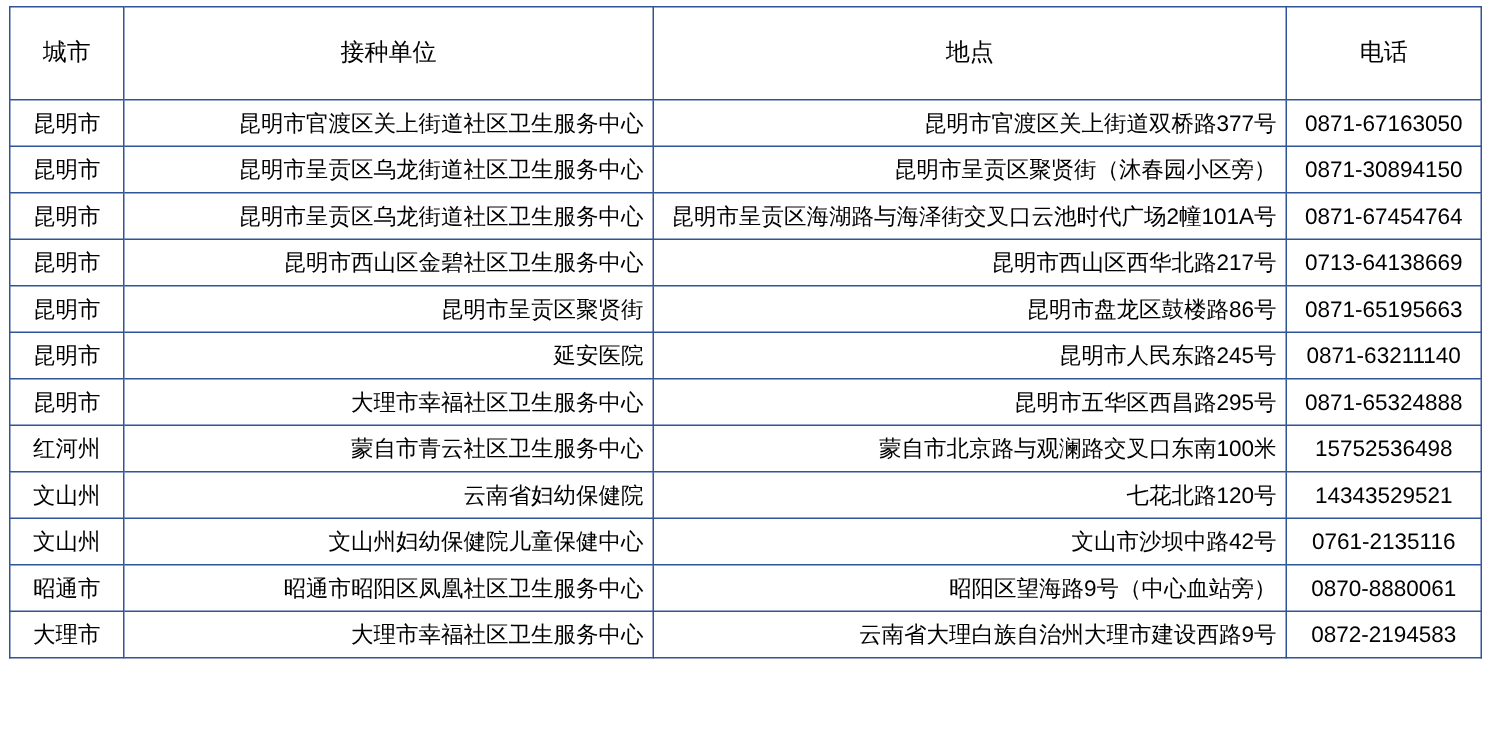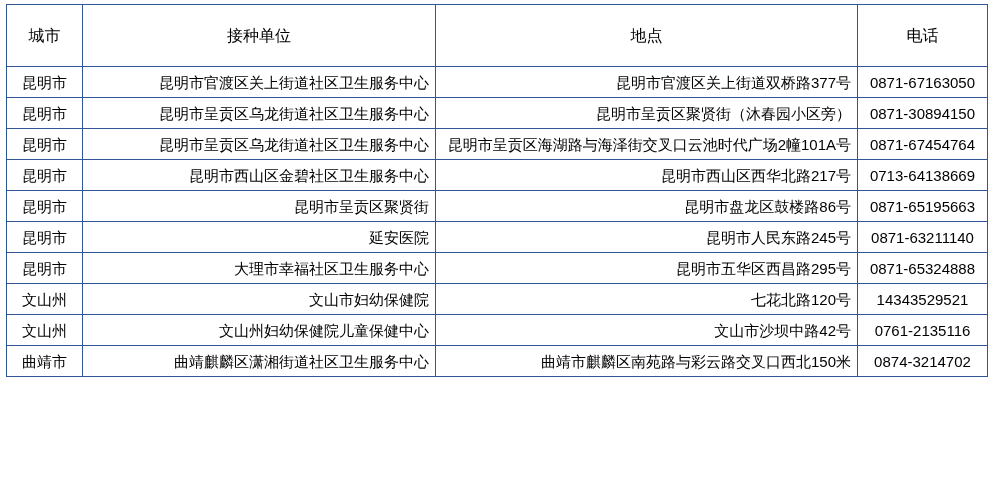--- a/index.html
+++ b/index.html
@@ -126,32 +126,44 @@
         <td class="addr">昆明市人民东路245号</td>
         <td class="phone">0871-63211140</td>
       </tr>
       <tr>
         <td class="city">昆明市</td>
         <td class="unit">大理市幸福社区卫生服务中心</td>
         <td class="addr">昆明市五华区西昌路295号</td>
         <td class="phone">0871-65324888</td>
       </tr>
       <tr>
+        <td class="city">红河州</td>
+        <td class="unit">蒙自市青云社区卫生服务中心</td>
+        <td class="addr">蒙自市北京路与观澜路交叉口东南100米</td>
+        <td class="phone">15752536498</td>
+      </tr>
+      <tr>
         <td class="city">文山州</td>
-        <td class="unit">文山市妇幼保健院</td>
+        <td class="unit">云南省妇幼保健院</td>
         <td class="addr">七花北路120号</td>
         <td class="phone">14343529521</td>
       </tr>
       <tr>
         <td class="city">文山州</td>
         <td class="unit">文山州妇幼保健院儿童保健中心</td>
         <td class="addr">文山市沙坝中路42号</td>
         <td class="phone">0761-2135116</td>
       </tr>
       <tr>
-        <td class="city">曲靖市</td>
-        <td class="unit">曲靖麒麟区潇湘街道社区卫生服务中心</td>
-        <td class="addr">曲靖市麒麟区南苑路与彩云路交叉口西北150米</td>
-        <td class="phone">0874-3214702</td>
+        <td class="city">昭通市</td>
+        <td class="unit">昭通市昭阳区凤凰社区卫生服务中心</td>
+        <td class="addr">昭阳区望海路9号（中心血站旁）</td>
+        <td class="phone">0870-8880061</td>
+      </tr>
+      <tr>
+        <td class="city">大理市</td>
+        <td class="unit">大理市幸福社区卫生服务中心</td>
+        <td class="addr">云南省大理白族自治州大理市建设西路9号</td>
+        <td class="phone">0872-2194583</td>
       </tr>
     </tbody>
   </table>
 </div>
 
 </body></html>

